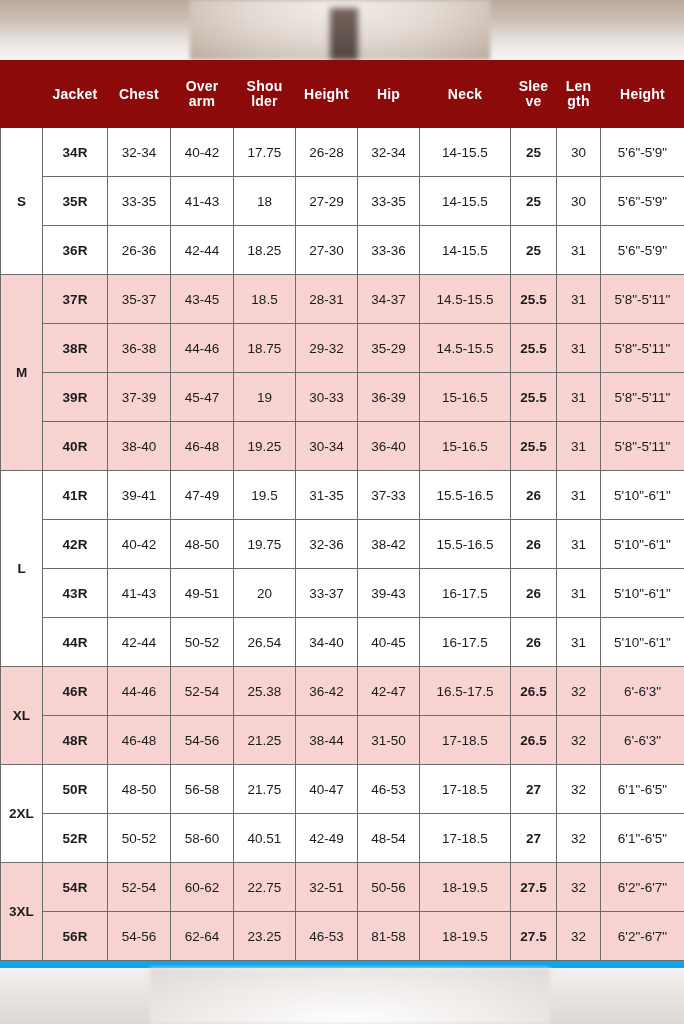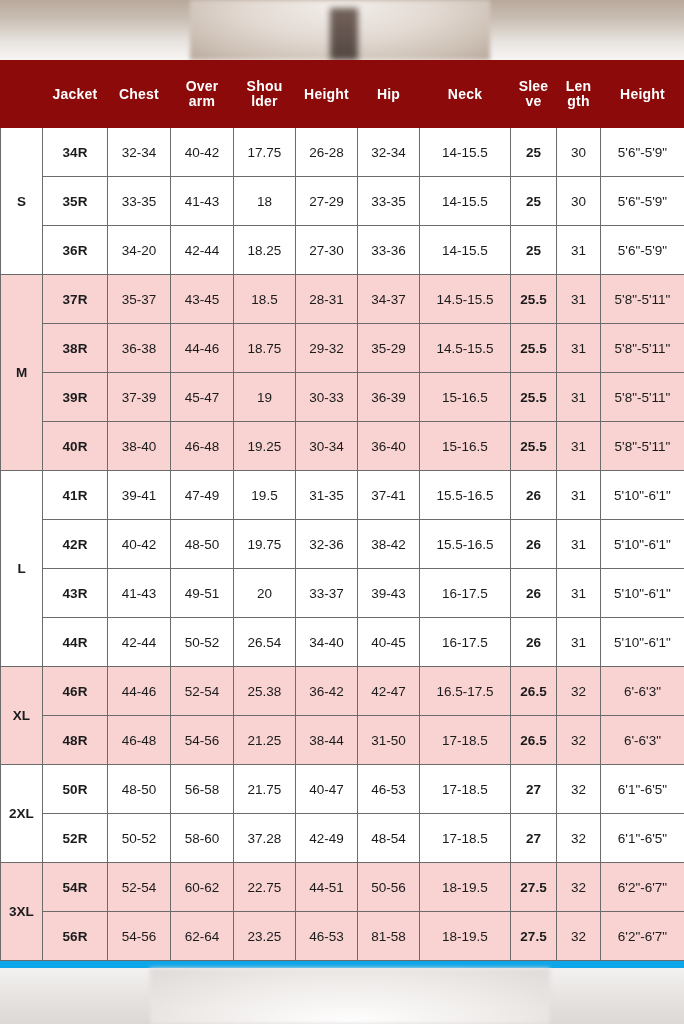--- a/index.html
+++ b/index.html
@@ -168,21 +168,21 @@
           <td>18</td>
           <td>27-29</td>
           <td>33-35</td>
           <td>14-15.5</td>
           <td class="bold-val">25</td>
           <td>30</td>
           <td>5'6"-5'9"</td>
         </tr>
         <tr>
           <td class="bold-val">36R</td>
-          <td>34-20</td>
+          <td>26-36</td>
           <td>42-44</td>
           <td>18.25</td>
           <td>27-30</td>
           <td>33-36</td>
           <td>14-15.5</td>
           <td class="bold-val">25</td>
           <td>31</td>
           <td>5'6"-5'9"</td>
         </tr>
         <tr class="pink">
@@ -234,21 +234,21 @@
           <td>31</td>
           <td>5'8"-5'11"</td>
         </tr>
         <tr>
           <td class="sizecell" rowspan="4">L</td>
           <td class="bold-val">41R</td>
           <td>39-41</td>
           <td>47-49</td>
           <td>19.5</td>
           <td>31-35</td>
-          <td>37-41</td>
+          <td>37-33</td>
           <td>15.5-16.5</td>
           <td class="bold-val">26</td>
           <td>31</td>
           <td>5'10"-6'1"</td>
         </tr>
         <tr>
           <td class="bold-val">42R</td>
           <td>40-42</td>
           <td>48-50</td>
           <td>19.75</td>
@@ -318,35 +318,35 @@
           <td>46-53</td>
           <td>17-18.5</td>
           <td class="bold-val">27</td>
           <td>32</td>
           <td>6'1"-6'5"</td>
         </tr>
         <tr>
           <td class="bold-val">52R</td>
           <td>50-52</td>
           <td>58-60</td>
-          <td>37.28</td>
+          <td>40.51</td>
           <td>42-49</td>
           <td>48-54</td>
           <td>17-18.5</td>
           <td class="bold-val">27</td>
           <td>32</td>
           <td>6'1"-6'5"</td>
         </tr>
         <tr class="pink">
           <td class="sizecell" rowspan="2">3XL</td>
           <td class="bold-val">54R</td>
           <td>52-54</td>
           <td>60-62</td>
           <td>22.75</td>
-          <td>44-51</td>
+          <td>32-51</td>
           <td>50-56</td>
           <td>18-19.5</td>
           <td class="bold-val">27.5</td>
           <td>32</td>
           <td>6'2"-6'7"</td>
         </tr>
         <tr class="pink">
           <td class="bold-val">56R</td>
           <td>54-56</td>
           <td>62-64</td>

